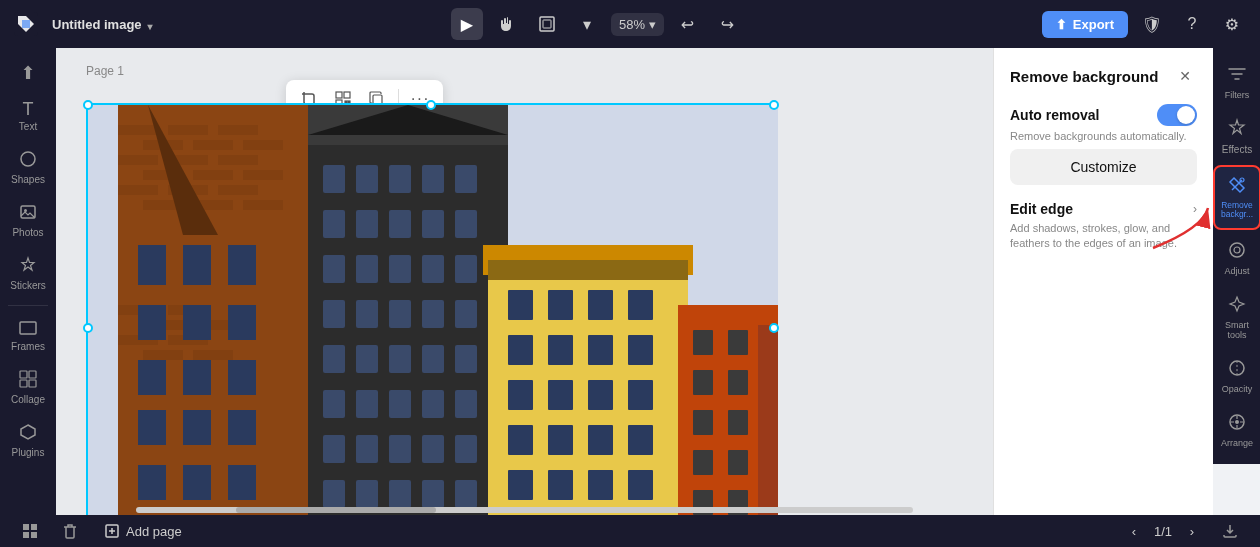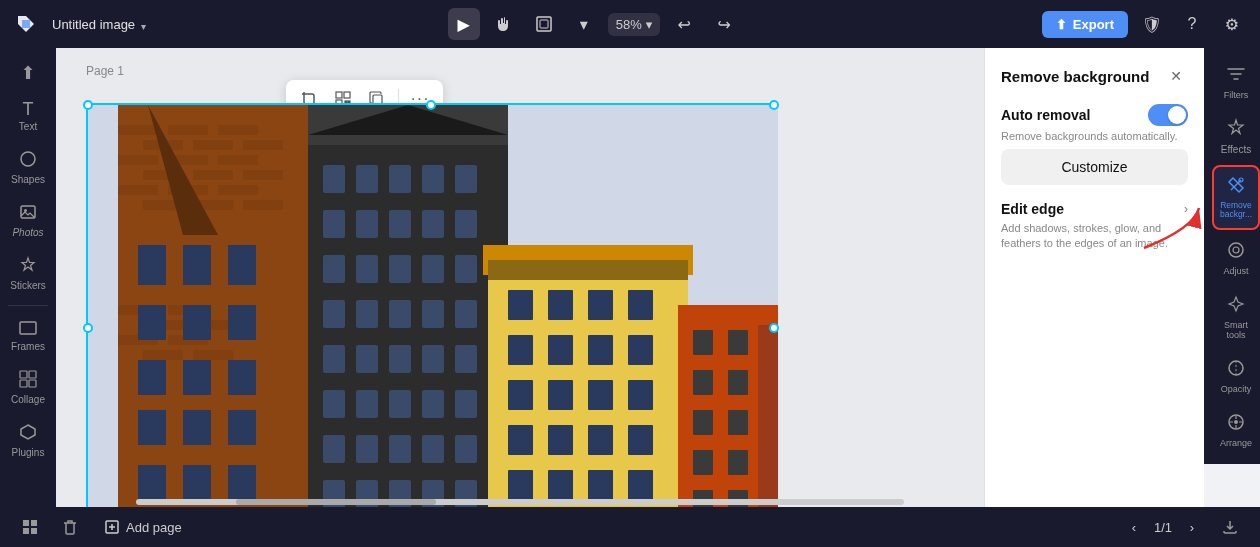--- a/index.html
+++ b/index.html
@@ -2,21 +2,21 @@
 <html><head>
   <meta charset="utf-8">
   <style>
     * { box-sizing: border-box; margin: 0; padding: 0; }
     body { font-family: -apple-system, BlinkMacSystemFont, 'Segoe UI', sans-serif; background: #f0f2f5; width: 1260px; height: 547px; overflow: hidden; display: flex; flex-direction: column; }
 
     
     .topbar { height: 48px; background: #1a1a2e; display: flex; align-items: center; padding: 0 12px; gap: 12px; flex-shrink: 0; }
     .topbar-logo { width: 28px; height: 28px; display: flex; align-items: center; justify-content: center; }
     .topbar-logo svg { width: 24px; height: 24px; }
-    .topbar-title { display: flex; align-items: flex-end; gap: 6px; color: #e0e0e0; font-size: 13px; cursor: pointer; }
+    .topbar-title { display: flex; align-items: flex-end; gap: 6px; color: #e0e0e0; font-size: 13px; cursor: pointer; font-weight: bold; }
     .topbar-title .chevron { font-size: 10px; color: #aaa; }
     .topbar-center { flex: 1; display: flex; align-items: center; justify-content: center; gap: 8px; }
     .topbar-tool { width: 32px; height: 32px; display: flex; align-items: center; justify-content: center; border-radius: 6px; cursor: pointer; color: #ccc; font-size: 16px; }
     .topbar-tool.active { background: rgba(255,255,255,0.15); color: white; }
     .zoom-btn { display: flex; align-items: center; gap: 4px; background: rgba(255,255,255,0.1); border-radius: 6px; padding: 4px 8px; color: #ccc; font-size: 13px; cursor: pointer; }
     .topbar-right { display: flex; align-items: center; gap: 8px; }
     .export-btn { background: #4f8ef7; color: white; border: none; border-radius: 6px; padding: 6px 14px; font-size: 13px; font-weight: 600; cursor: pointer; display: flex; align-items: center; gap: 6px; }
     .icon-btn { width: 32px; height: 32px; display: flex; align-items: center; justify-content: center; color: #ccc; cursor: pointer; border-radius: 6px; font-size: 16px; }
 
     
@@ -30,21 +30,21 @@
     
     .canvas-area { flex: 1; background: #e8eaed; position: relative; overflow: hidden; }
     .page-label { position: absolute; top: 16px; left: 30px; font-size: 12px; color: #888; }
 
     
     .float-toolbar { position: absolute; top: 32px; left: 230px; background: white; border-radius: 8px; box-shadow: 0 2px 12px rgba(0,0,0,0.15); display: flex; align-items: center; padding: 4px 8px; gap: 4px; }
     .float-tool { width: 30px; height: 30px; display: flex; align-items: center; justify-content: center; border-radius: 5px; cursor: pointer; color: #555; font-size: 15px; }
     .float-divider { width: 1px; height: 20px; background: #ddd; margin: 0 2px; }
 
     
-    .right-panel { width: 56px; background: #1a1a2e; display: flex; flex-direction: column; align-items: flex-end; padding: 8px 0; gap: 2px; flex-shrink: 0; }
+    .right-panel { width: 47px; background: #1a1a2e; display: flex; flex-direction: column; align-items: flex-start; padding: 8px 0; gap: 2px; flex-shrink: 0; }
     .right-panel-item { width: 48px; display: flex; flex-direction: column; align-items: center; gap: 3px; padding: 8px 4px; border-radius: 8px; cursor: pointer; color: #999; font-size: 10px; }
     .right-panel-item .icon { font-size: 18px; line-height: 1; }
     .right-panel-item.active { background: rgba(79,142,247,0.2); color: #4f8ef7; border: 1.5px solid #ff3b30; }
 
     
     .remove-bg-panel { width: 220px; background: white; border-left: 1px solid #e0e0e0; position: relative; padding: 16px; flex-shrink: 0; }
     .panel-header { display: flex; align-items: center; justify-content: space-between; margin-bottom: 16px; }
     .panel-title { font-size: 15px; font-weight: 600; color: #111; }
     .panel-close { width: 24px; height: 24px; display: flex; align-items: center; justify-content: center; cursor: pointer; color: #666; border-radius: 4px; font-size: 14px; }
 
@@ -57,21 +57,21 @@
 
     .customize-btn { width: 100%; padding: 10px; background: #f0f0f0; border: none; border-radius: 8px; font-size: 14px; font-weight: 500; cursor: pointer; color: #111; margin-bottom: 16px; }
 
     .edit-edge-section { }
     .edit-edge-header { display: flex; align-items: center; justify-content: space-between; margin-bottom: 4px; cursor: pointer; }
     .edit-edge-title { font-size: 14px; font-weight: 600; color: #111; text-align: center; }
     .edit-edge-desc { font-size: 11px; color: #888; line-height: 1.4; }
     .chevron-right { color: #888; font-size: 12px; }
 
     
-    .bottom-bar { height: 40px; background: #1a1a2e; display: flex; align-items: center; padding: 0 16px; gap: 12px; flex-shrink: 0; }
+    .bottom-bar { height: 32px; background: #1a1a2e; display: flex; align-items: center; padding: 0 16px; gap: 12px; flex-shrink: 0; }
     .bottom-tool { width: 28px; height: 28px; display: flex; align-items: center; justify-content: center; color: #999; cursor: pointer; border-radius: 4px; font-size: 14px; }
     .add-page-btn { display: flex; align-items: center; gap: 6px; color: #ccc; font-size: 13px; cursor: pointer; padding: 4px 8px; border-radius: 5px; }
     .bottom-spacer { flex: 1; }
     .page-nav { display: flex; align-items: center; gap: 8px; color: #ccc; font-size: 13px; }
     .page-nav-btn { width: 24px; height: 24px; display: flex; align-items: center; justify-content: center; cursor: pointer; border-radius: 4px; }
   </style>
 </head>
 <body>
 
 <div class="topbar">
@@ -137,21 +137,21 @@
       <span style="font-size:10px;color:#999;">Shapes</span>
     </div>
     <div class="sidebar-item">
       <span class="icon">
         <svg width="18" height="18" viewBox="0 0 18 18" fill="currentColor">
             <rect x="2" y="3" width="14" height="12" rx="1.5" stroke="currentColor" stroke-width="1.5" fill="none"></rect>
             <circle cx="6.5" cy="7.5" r="1.5" fill="currentColor"></circle>
             <path d="M2 13l4-4 3 3 2-2 5 5" stroke="currentColor" stroke-width="1.2" fill="none"></path>
           </svg>
       </span>
-      <span style="font-size:10px;color:#999;font-style:italic;">Photos</span>
+      <span style="font-size:10px;color:#999;">Photos</span>
     </div>
     <div class="sidebar-item">
       <span class="icon">
         <svg width="18" height="18" viewBox="0 0 18 18" fill="none">
             <path d="M9 2 L10.5 6.5 L15 6.5 L11.5 9.5 L13 14 L9 11 L5 14 L6.5 9.5 L3 6.5 L7.5 6.5 Z" stroke="#999" stroke-width="1.2" fill="none"></path>
           </svg>
       </span>
       <span style="font-size:10px;color:#999;">Stickers</span>
     </div>
     <div style="width:40px;height:1px;background:rgba(255,255,255,0.1);margin:4px 0;"></div>

